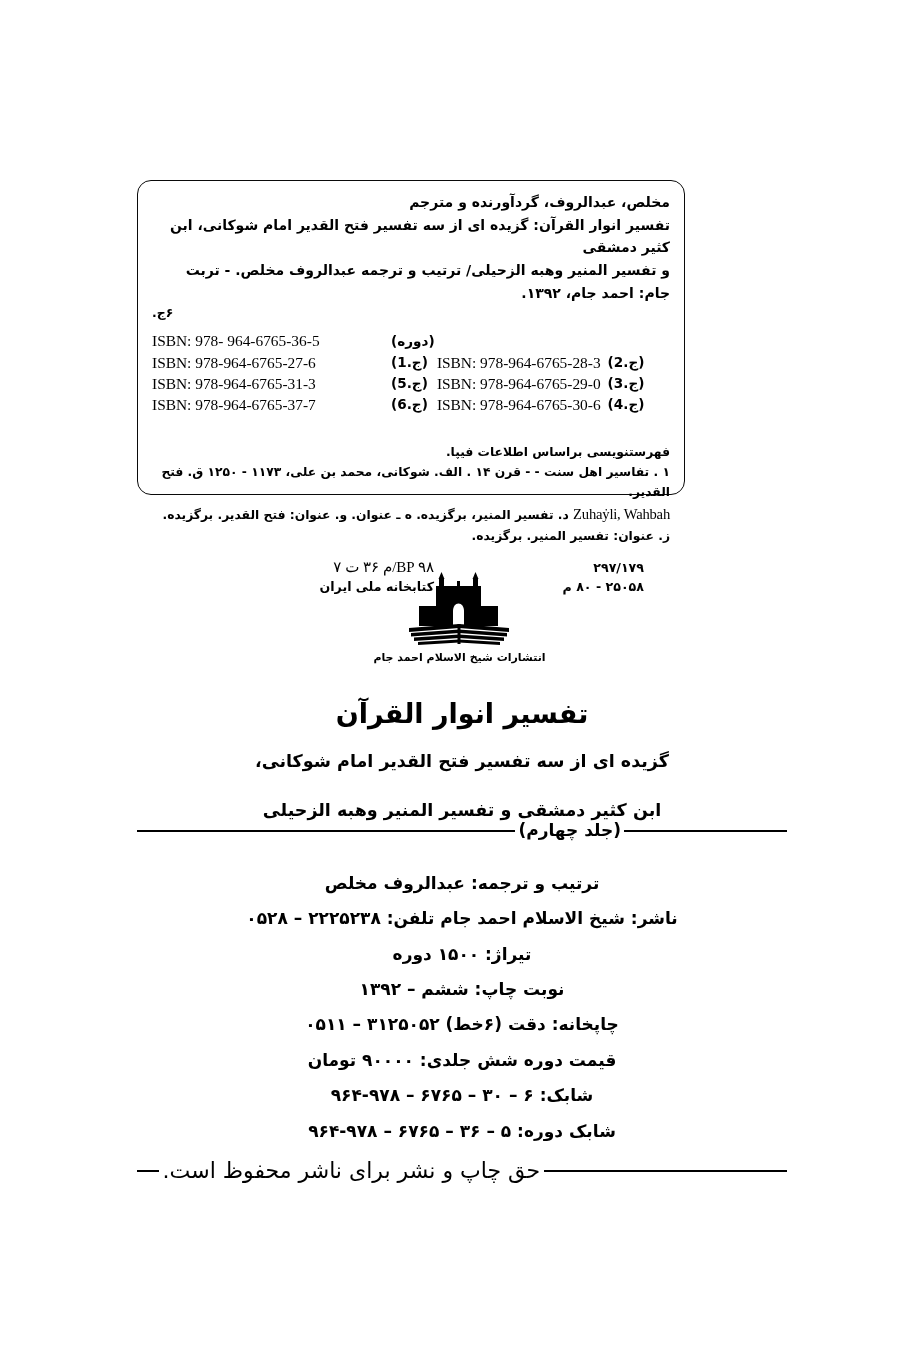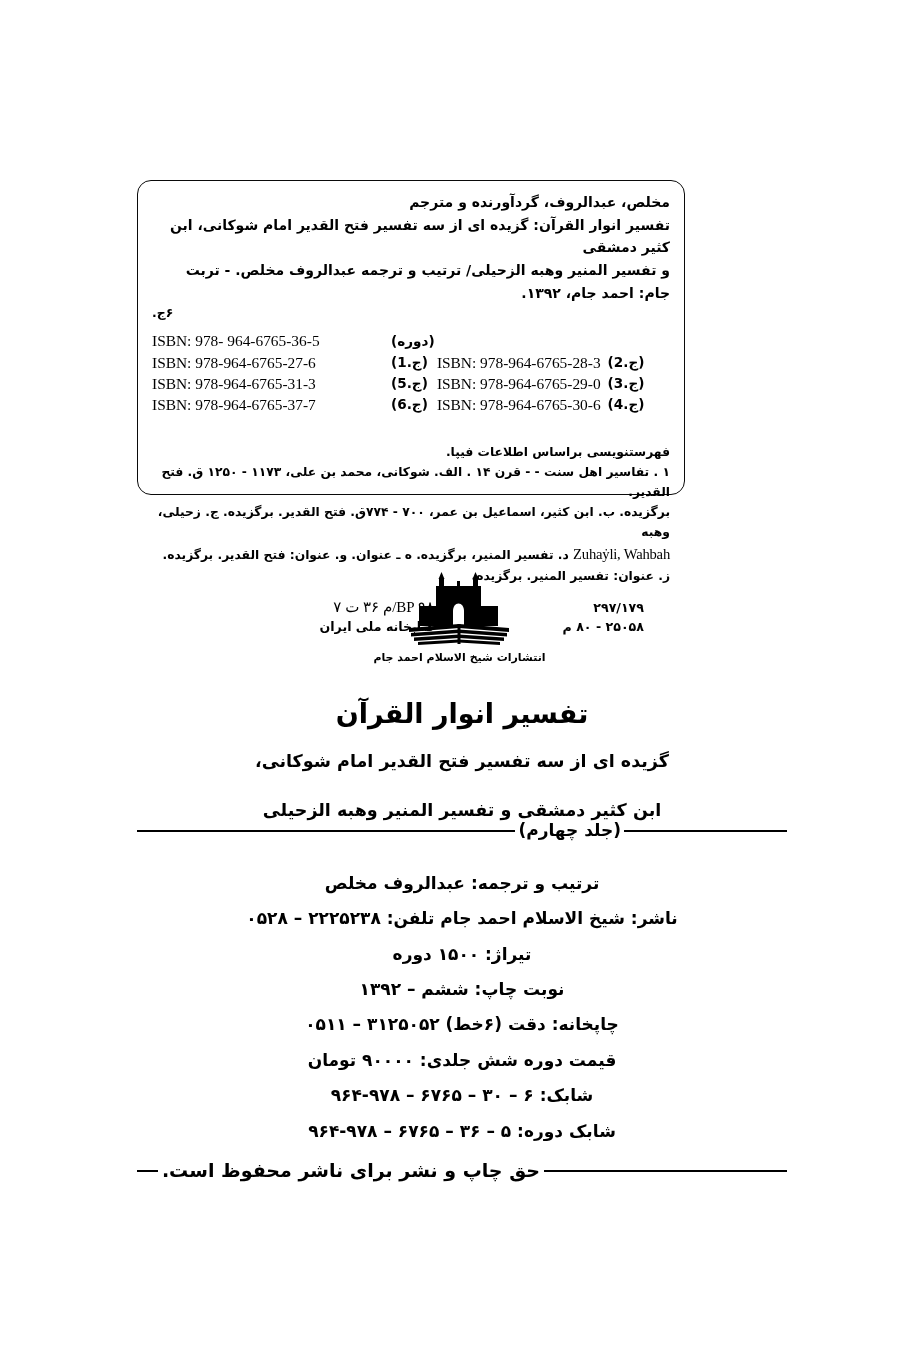--- a/index.html
+++ b/index.html
@@ -195,22 +195,22 @@
     width: 650px;
     height: 26px;
     display: flex;
     align-items: center;
     direction: rtl;
   }
   .rights-rule { height: 2.4px; background: #000; }
   .rights-rule-right { width: 243px; }
   .rights-rule-left  { flex: 1 1 auto; }
   .rights-label {
-    font-size: 19px;
-    font-weight: bold;
+    font-size: 22px;
+    font-weight: normal;
     padding: 0 4px;
     white-space: nowrap;
     margin-top: -2px;
   }
 </style>
 </head>
 <body>
 
 <div class="cip-box">
 
@@ -243,21 +243,20 @@
       <span class="isbn-col-a">ISBN: 978-964-6765-37-7</span>
       <span class="isbn-tag">(ج.6)</span>
       <span class="isbn-col-b">ISBN: 978-964-6765-30-6</span>
       <span class="isbn-tag">(ج.4)</span>
     </div>
   </div>
 
   <div class="cip-note">
     <div>فهرستنویسی براساس اطلاعات فیپا.</div>
     <div>۱ . تفاسیر اهل سنت - - قرن ۱۴ .  الف. شوکانی، محمد بن علی، ۱۱۷۳ - ۱۲۵۰ ق. فتح القدیر.</div>
-    <div>برگزیده. ب. ابن کثیر، اسماعیل بن عمر، ۷۰۰ - ۷۷۴ق. فتح القدیر. برگزیده. ج. زحیلی، وهبه</div>
     <div><span class="latin">Zuhaẏli, Wahbah</span><span> د. تفسیر المنیر، برگزیده. ه ـ عنوان. و. عنوان: فتح القدیر. برگزیده.</span></div>
     <div>ز. عنوان: تفسیر المنیر. برگزیده.</div>
   </div>
 
   <div class="cip-call">
     <div class="cip-call-row">
       <span class="call-right">۲۹۷/۱۷۹</span>
       <span class="call-left bp-latin">BP ۹۸/م ۳۶ ت ۷</span>
     </div>
     <div class="cip-call-row">

